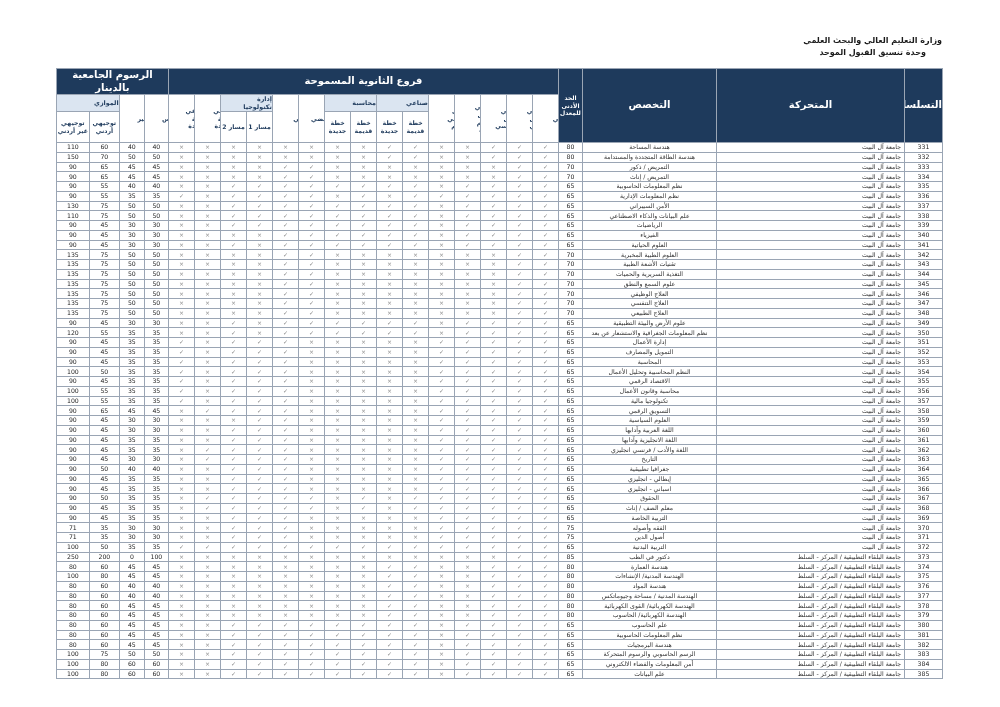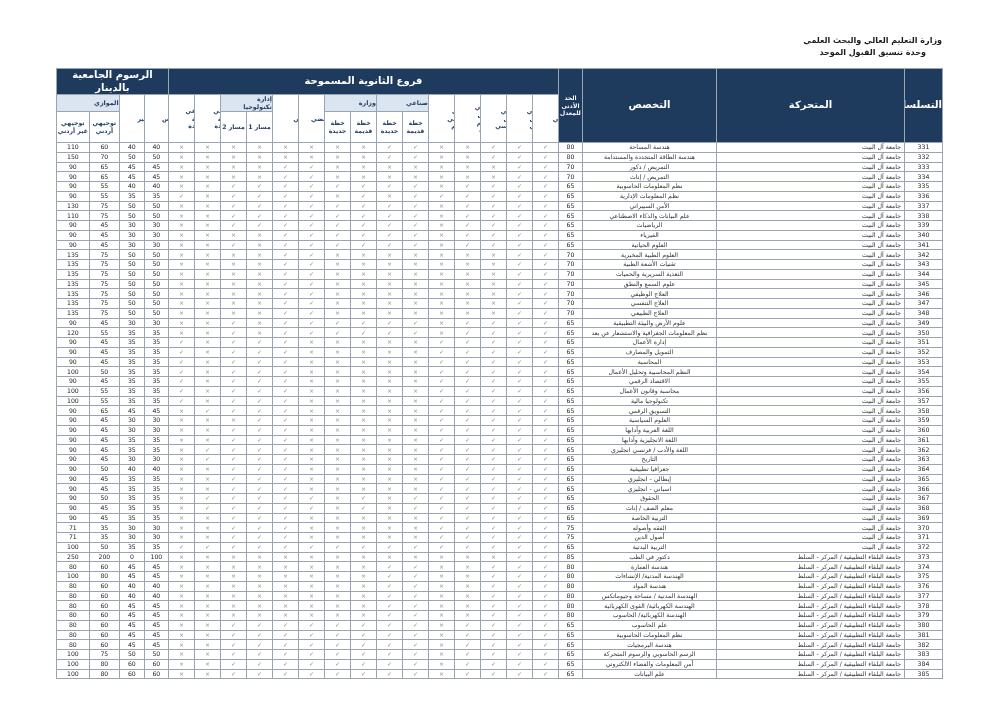--- a/index.html
+++ b/index.html
@@ -72,21 +72,21 @@
       <th colspan="15">فروع الثانوية المسموحة</th>
       <th colspan="4">الرسوم الجامعية بالدينار</th>
     </tr>
     <tr class="tier2">
       <th class="leaf" rowspan="2">علمي</th>
       <th class="leaf" rowspan="2">علمي حقل طبي</th>
       <th class="leaf" rowspan="2">علمي حقل هندسي</th>
       <th class="leaf" rowspan="2">علمي حقل علوم بحتة</th>
       <th class="leaf" rowspan="2">أدبي منزلي قديم</th>
       <th class="sub" colspan="2">صناعي</th>
-      <th class="sub" colspan="2">وزارة</th>
+      <th class="sub" colspan="2">محاسبة</th>
       <th class="leaf" rowspan="2">تمريضي</th>
       <th class="leaf" rowspan="2">صحي</th>
       <th class="sub" colspan="2">إدارة تكنولوجيا</th>
       <th class="leaf" rowspan="2">منزلي خطة جديدة</th>
       <th class="leaf" rowspan="2">فندقي خطة جديدة</th>
       <th class="leaf" rowspan="2">تنافس</th>
       <th class="leaf" rowspan="2">تجسير</th>
       <th class="sub" colspan="2">الموازي</th>
     </tr>
     <tr class="tier3">

